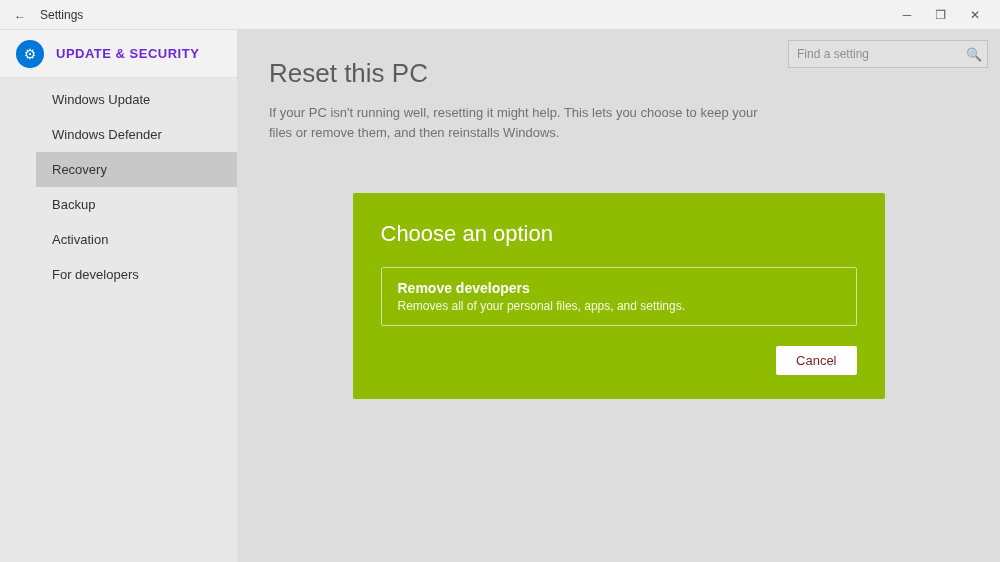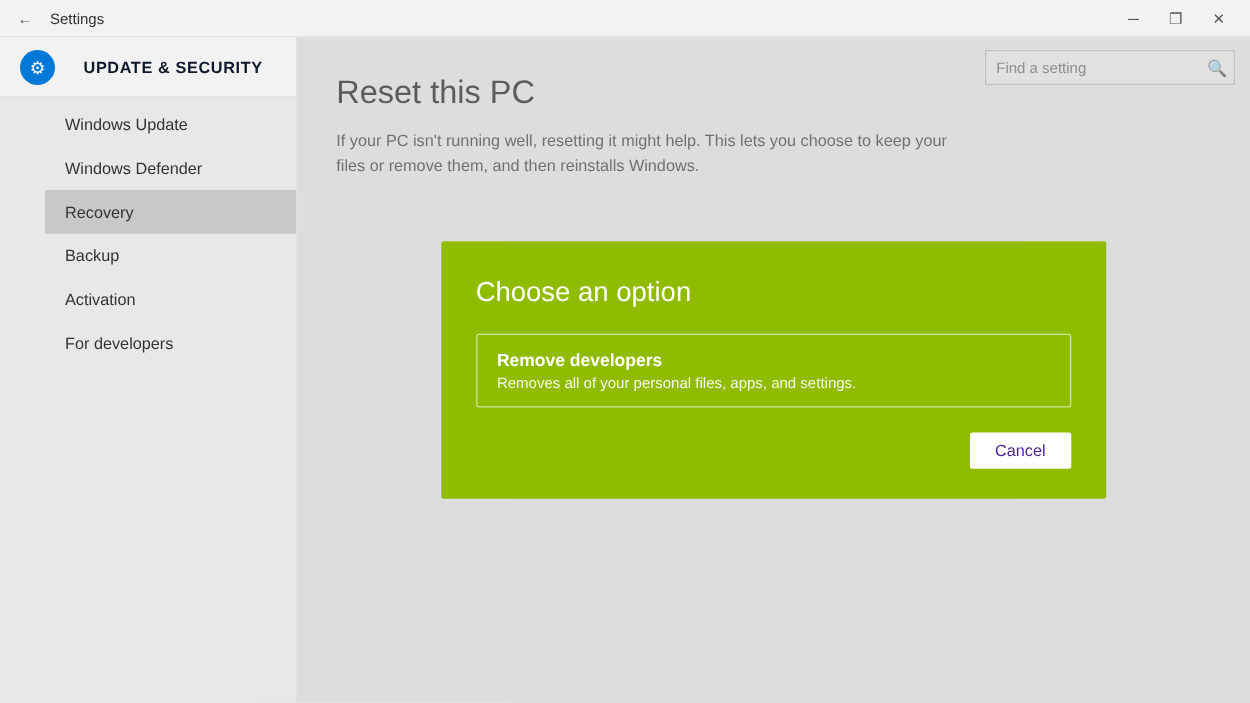--- a/index.html
+++ b/index.html
@@ -155,21 +155,21 @@
     .dialog-footer {
       display: flex;
       justify-content: flex-end;
       margin-top: 20px;
     }
     .cancel-btn {
       background: white;
       border: none;
       padding: 7px 20px;
       font-size: 13px;
-      color: #4c1d95;
+      color: #7f1d1d;
       cursor: pointer;
       border-radius: 2px;
       text-align: center;
     }
 
     
     .search-bar {
       position: absolute;
       top: 8px;
       right: 8px;
@@ -217,25 +217,24 @@
       display: flex;
       align-items: center;
       justify-content: center;
       color: white;
       font-size: 14px;
       flex-shrink: 0;
     }
     .header-title-text {
       font-size: 13px;
       font-weight: 700;
-      color: #0f172a;
+      color: #6d28d9;
       text-transform: uppercase;
       letter-spacing: 0.5px;
       flex: 1;
-      text-align: center;
     }
   </style>
 </head>
 <body>
 
 <div class="title-bar">
   <div class="title-bar-left">
     <div class="title-bar-nav">
       <button>←</button>
     </div>

